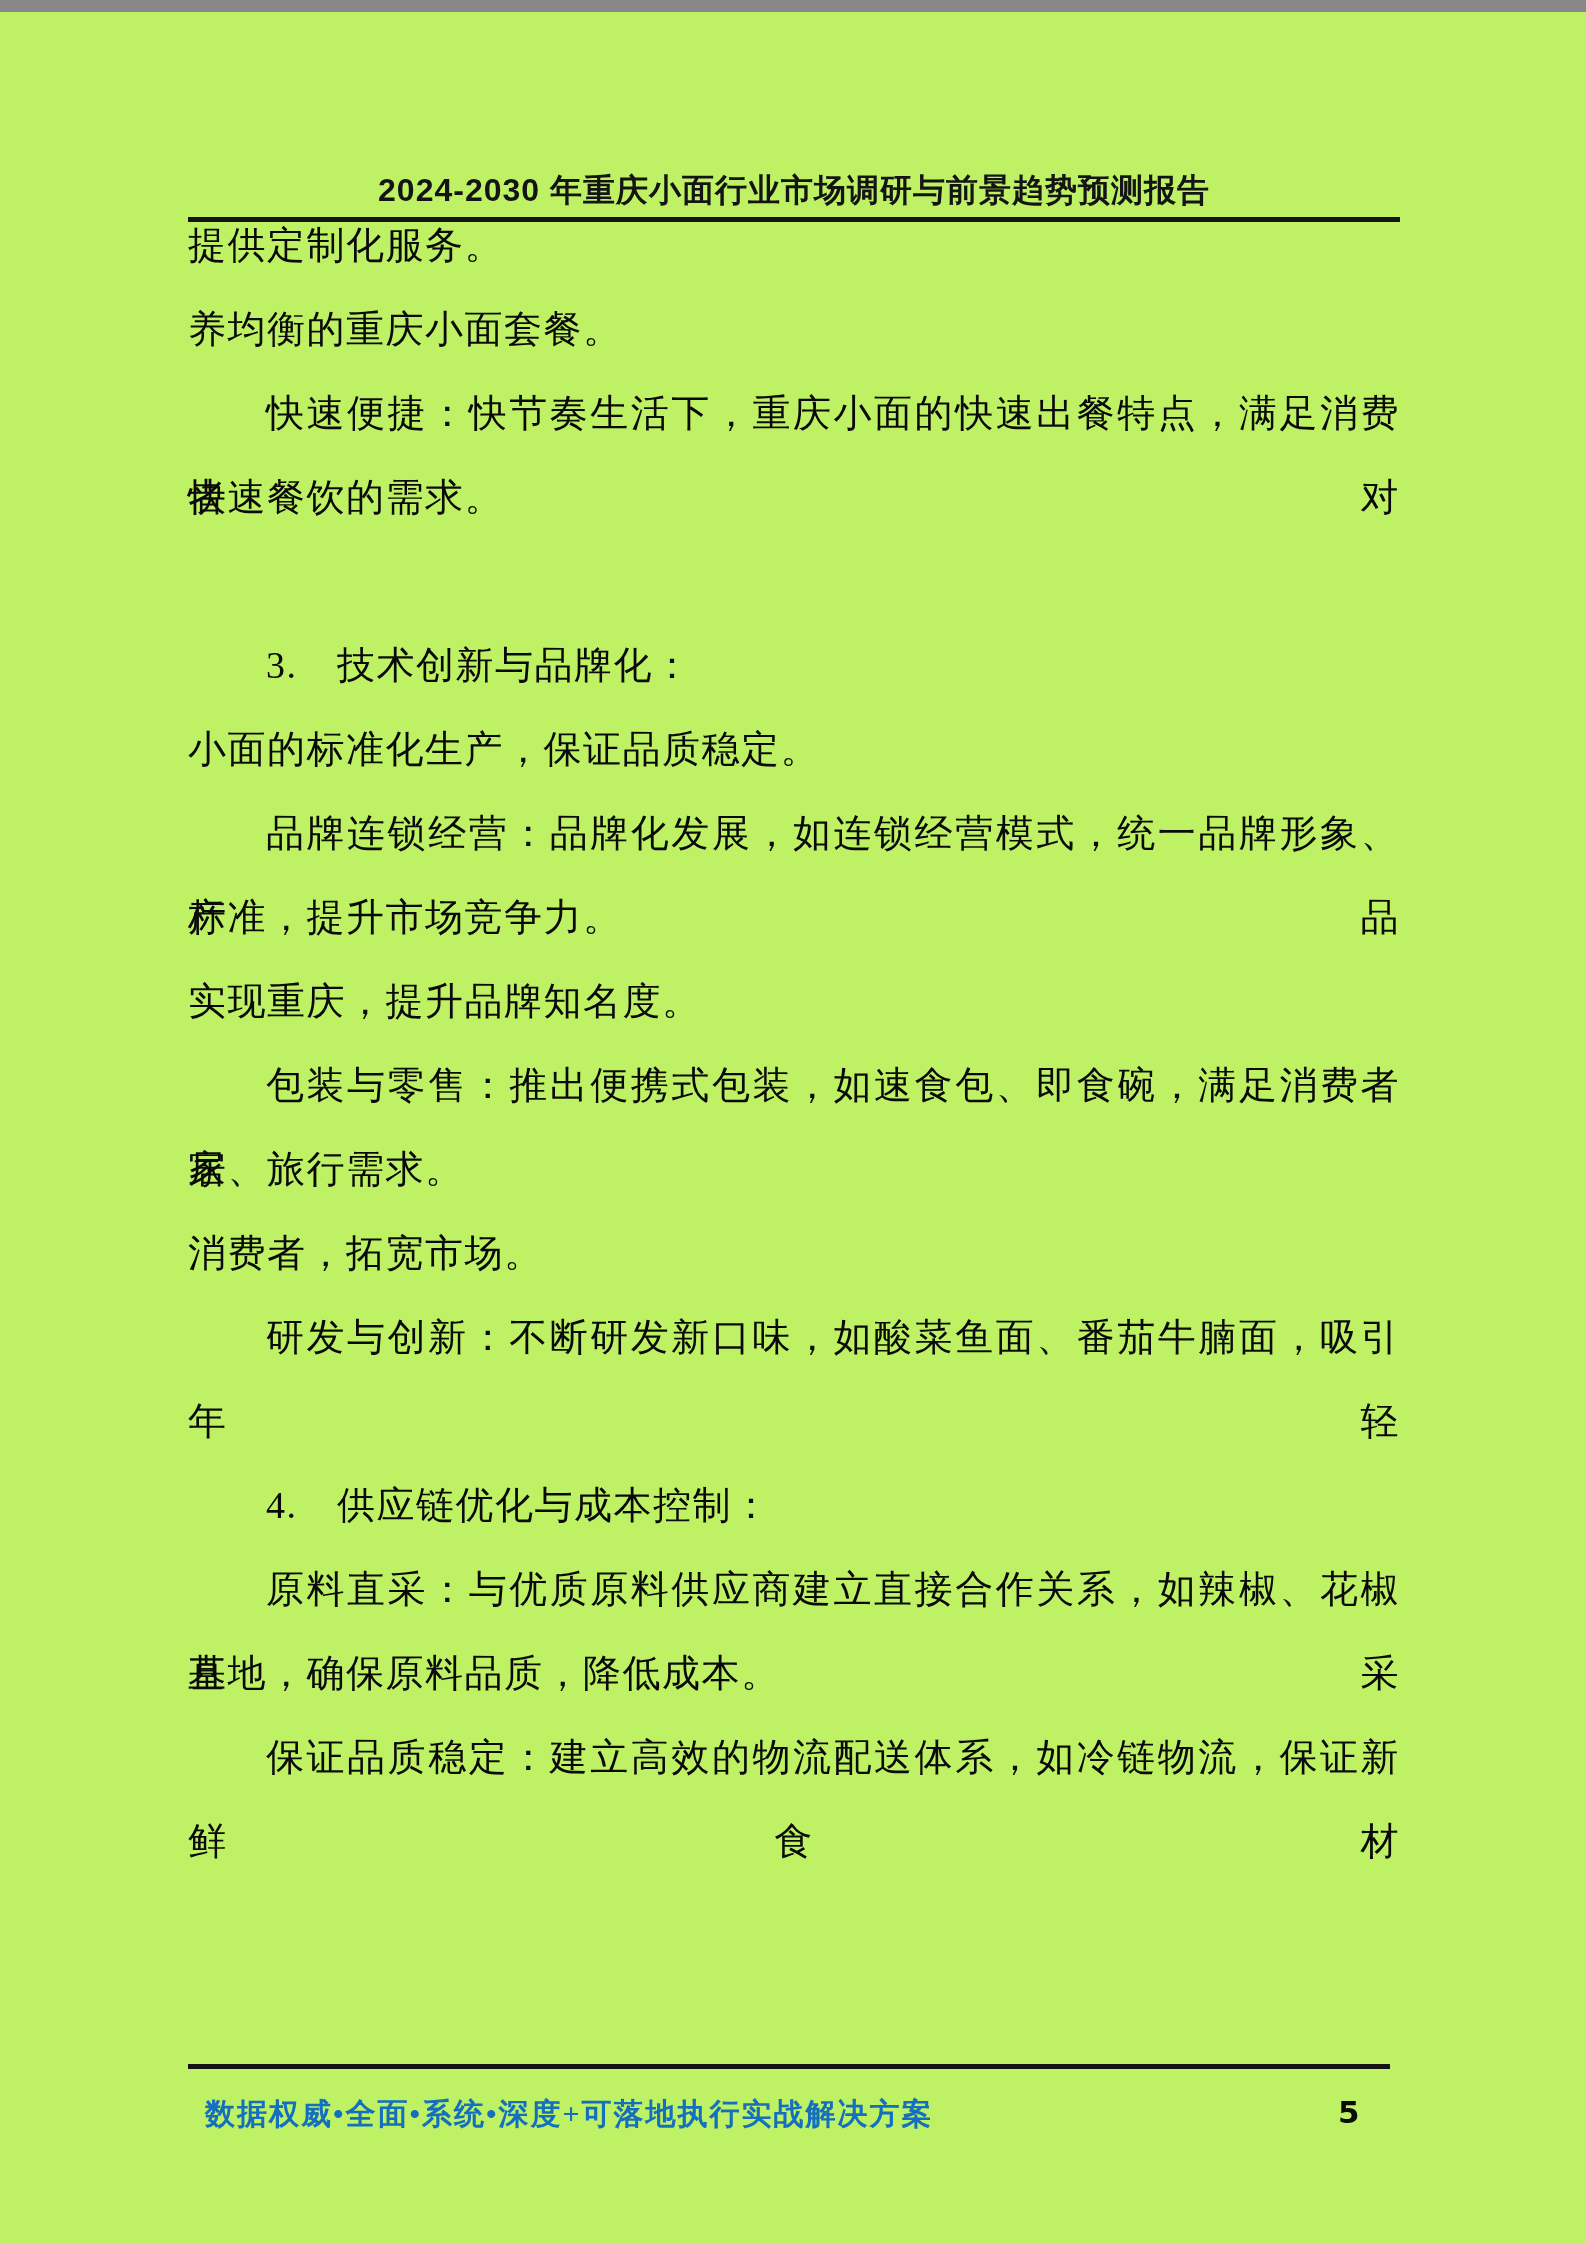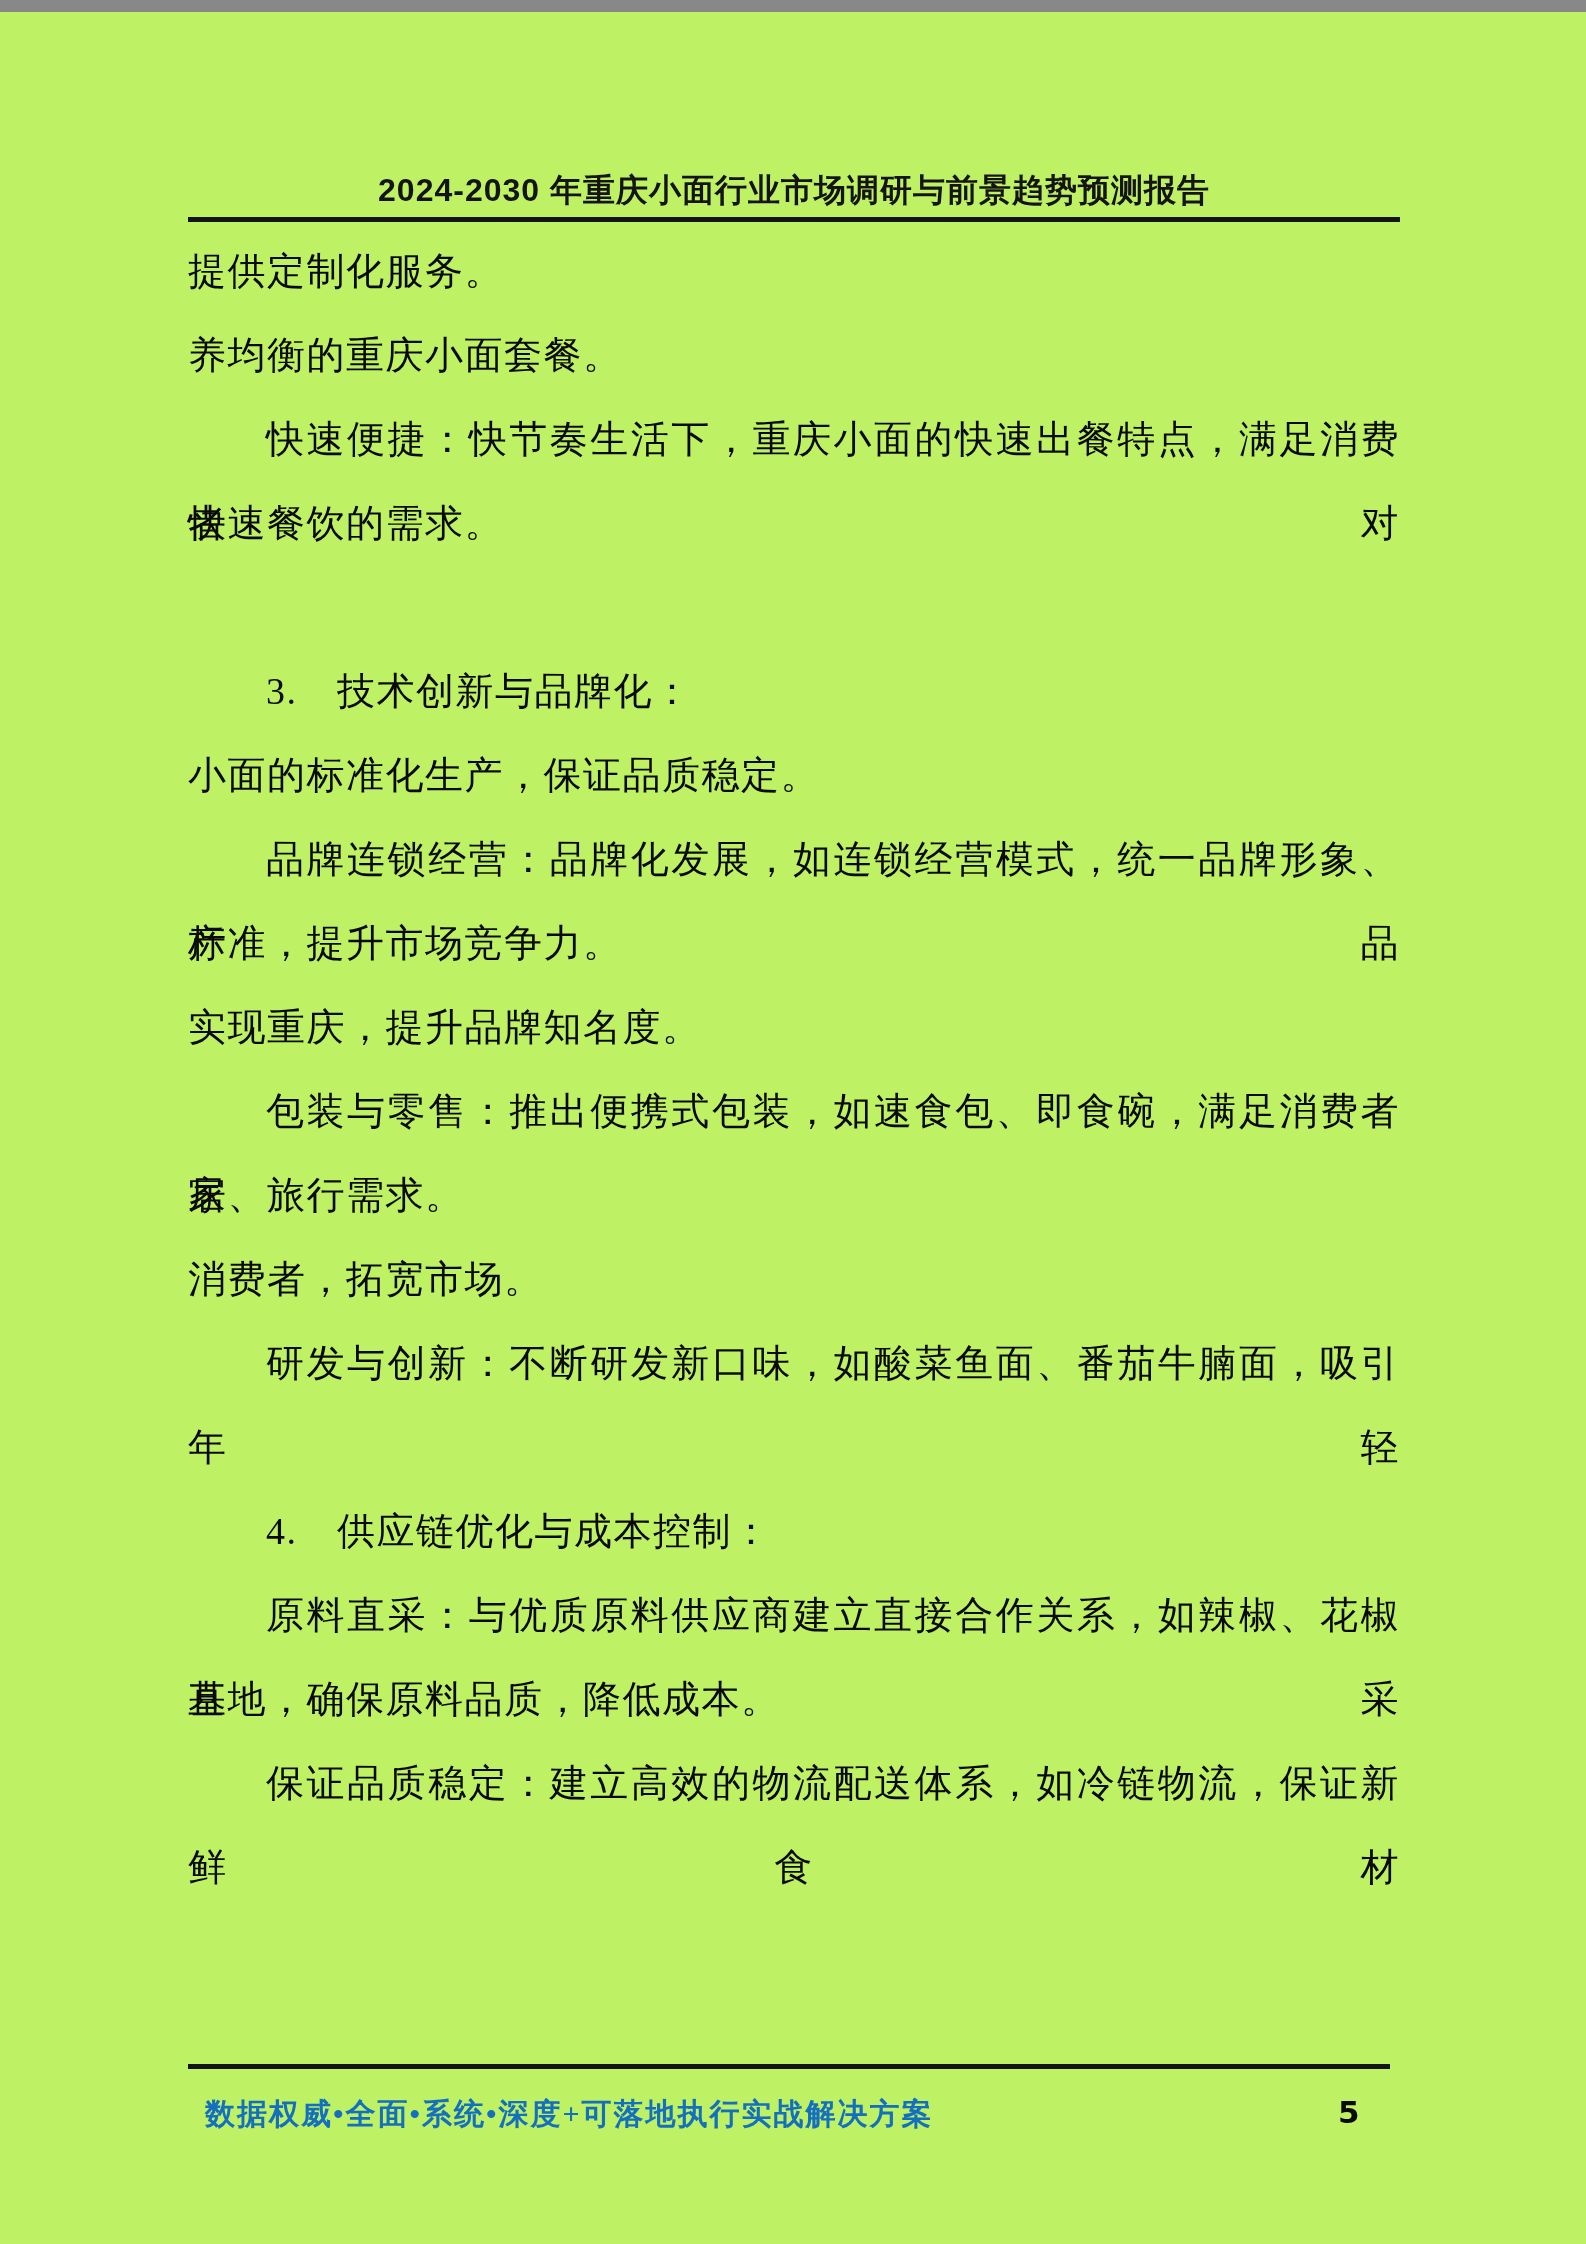--- a/index.html
+++ b/index.html
@@ -25,21 +25,21 @@
     color:#141414;
   }
   .header-rule{
     margin-top:4px;
     height:0;
     border-top:5px solid #141414;
   }
   
   .body{
     position:absolute;
-    top:217px;left:188px;width:1212px;
+    top:191px;left:188px;width:1212px;
     font-size:38px;
     line-height:84px;
     letter-spacing:1.5px;
     color:#0a0a0a;
   }
   .line{height:84px;}
   .line.ind{text-indent:78px;}
   .line.just{text-align:justify;text-align-last:justify;}
   .line.blank{height:84px;}
   

